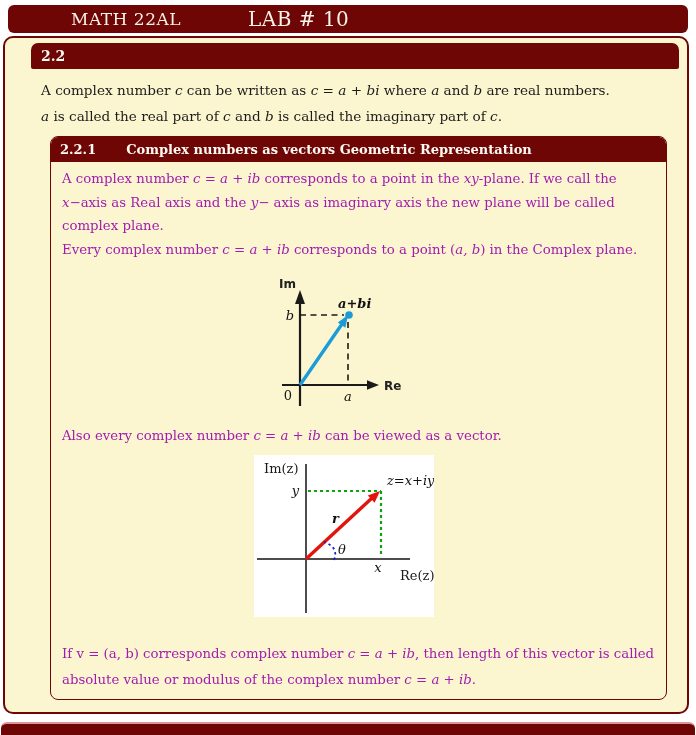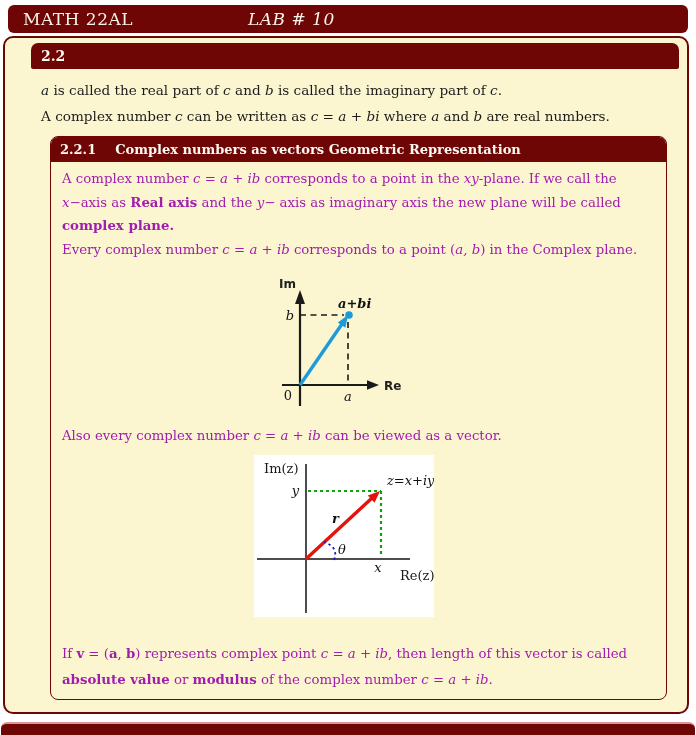--- a/index.html
+++ b/index.html
@@ -1,46 +1,46 @@
 <!DOCTYPE html>
 <html><head>
 <meta charset="utf-8">
 <style>
   * { margin:0; padding:0; box-sizing:border-box; }
   body { background:#ffffff; font-family:"DejaVu Serif", serif; }
   .page { position:relative; width:696px; height:735px; background:#ffffff; overflow:hidden; }
 
   .titlebar { position:absolute; left:8px; top:5px; width:680px; height:28px;
-    background:#6f0606; border-radius:6px; color:#f7f3e8; display:flex; align-items:center; }
+    background:#6f0606; border-radius:6px; color:#f7f3e8; display:flex; align-items:center;padding-left:48px; }
   .titlebar .course { font-size:17px; margin-left:15px; letter-spacing:0.5px; }
-  .titlebar .lab { position:absolute; left:240px; font-size:17px; letter-spacing:0.5px;font-style:italic; }
+  .titlebar .lab { position:absolute; left:240px; font-size:20px; letter-spacing:0.5px; }
 
   .outerbox { position:absolute; left:3px; top:36px; width:686px; height:678px;
     background:#fcf6d0; border:2px solid #6f0606; border-radius:10px; }
 
   .section-bar { margin:5px 8px 0 26px; height:26px; background:#6f0606;
     border-radius:7px 7px 2px 2px; color:#fdfaf2; display:flex; align-items:center;
     font-weight:bold; font-size:14px;text-align:right; }
   .section-bar .num { margin-left:10px; }
   .section-bar .ttl { margin-left:22px; }
 
   .intro { margin:9px 0 0 36px; font-size:13.6px; color:#1c1c1c; }
   .intro .tline { line-height:25.5px; white-space:nowrap; }
 
   .subbox { margin:7px 20px 0 45px; border:1.5px solid #6f0606; border-radius:8px;
     overflow:hidden; }
   .subbar { height:25px; background:#6f0606; color:#fdfaf2; display:flex; align-items:center;
     font-weight:bold; font-size:13px; }
   .subbar .num { margin-left:9px; }
-  .subbar .ttl { margin-left:19px;text-align:center; }
+  .subbar .ttl { margin-left:30px;text-align:center; }
   .subcontent { padding:5px 6px 6px 11px; font-size:13.3px; color:#a21caf; }
   .subcontent .tline { line-height:23.5px; white-space:nowrap; }
 
   .run-i { font-style:italic; }
-  .run-b { font-weight:bold; }
+  .run-b { font-weight:normal; }
 
   .fig1 { margin:14px 0 0 203px; width:170px; height:142px; }
   .fig2 { margin:7px 0 0 192px; width:180px; height:162px; background:#ffffff; }
 
   .fig-sans { font-family:"DejaVu Sans", sans-serif; font-size:12px; font-weight:600; fill:#222222; }
   .fig-math { font-family:"DejaVu Serif", serif; font-style:italic; font-size:13px; fill:#111111; }
   .fig-math-b { font-family:"DejaVu Serif", serif; font-style:italic; font-weight:600; font-size:13px; fill:#111111; }
   .fig-rom { font-family:"DejaVu Serif", serif; font-size:13px; fill:#1a1a1a; }
 
   .bottom-band { position:absolute; left:1px; right:1px; top:722px; height:13px;
@@ -61,22 +61,22 @@
     <span class="lab">LAB # 10</span>
   </div>
 
   <div class="outerbox">
 
     <div class="section-bar">
       <span class="num">2.2</span>
     </div>
 
     <div class="intro">
+      <div class="tline"><span>A complex number </span><span class="run-i">c</span><span> can be written as </span><span class="run-i">c</span><span> = </span><span class="run-i">a</span><span> + </span><span class="run-i">bi</span><span> where </span><span class="run-i">a</span><span> and </span><span class="run-i">b</span><span> are real numbers.</span></div>
       <div class="tline"><span class="run-i">a</span><span> is called the real part of </span><span class="run-i">c</span><span> and </span><span class="run-i">b</span><span> is called the imaginary part of </span><span class="run-i">c</span><span>.</span></div>
-      <div class="tline"><span>A complex number </span><span class="run-i">c</span><span> can be written as </span><span class="run-i">c</span><span> = </span><span class="run-i">a</span><span> + </span><span class="run-i">bi</span><span> where </span><span class="run-i">a</span><span> and </span><span class="run-i">b</span><span> are real numbers.</span></div>
     </div>
 
     <div class="subbox">
       <div class="subbar">
         <span class="num">2.2.1</span>
         <span class="ttl">Complex numbers as vectors Geometric Representation</span>
       </div>
 
       <div class="subcontent">
         <div class="para">
@@ -130,21 +130,21 @@
           <text class="fig-rom" x="10" y="18">Im(z)</text>
           <text class="fig-rom" x="146" y="125">Re(z)</text>
           <text class="fig-math" x="45" y="40" text-anchor="end">y</text>
           <text class="fig-math" x="133" y="30">z=x+iy</text>
           <text class="fig-math" x="78" y="68" font-size="14.5" font-weight="600" fill="#e3140c">r</text>
           <text class="fig-math" x="84" y="99" font-size="14" fill="#1a1acc">θ</text>
           <text class="fig-math" x="124" y="117" text-anchor="middle">x</text>
         </svg>
 
         <div class="para p-if">
-          <div class="tline"><span>If </span><span class="run-b">v</span><span> = (</span><span class="run-b">a</span><span>, </span><span class="run-b">b</span><span>) represents complex point </span><span class="run-i">c</span><span> = </span><span class="run-i">a</span><span> + </span><span class="run-i">ib</span><span>, then length of this vector is called</span></div>
+          <div class="tline"><span>If </span><span class="run-b">v</span><span> = (</span><span class="run-b">a</span><span>, </span><span class="run-b">b</span><span>) corresponds complex number </span><span class="run-i">c</span><span> = </span><span class="run-i">a</span><span> + </span><span class="run-i">ib</span><span>, then length of this vector is called</span></div>
           <div class="tline"><span class="run-b">absolute value</span><span>  or </span><span class="run-b">modulus</span><span>  of the complex number </span><span class="run-i">c</span><span> = </span><span class="run-i">a</span><span> + </span><span class="run-i">ib</span><span>.</span></div>
         </div>
       </div>
     </div>
   </div>
 
   <div class="bottom-band"></div>
 
 </div>
 

